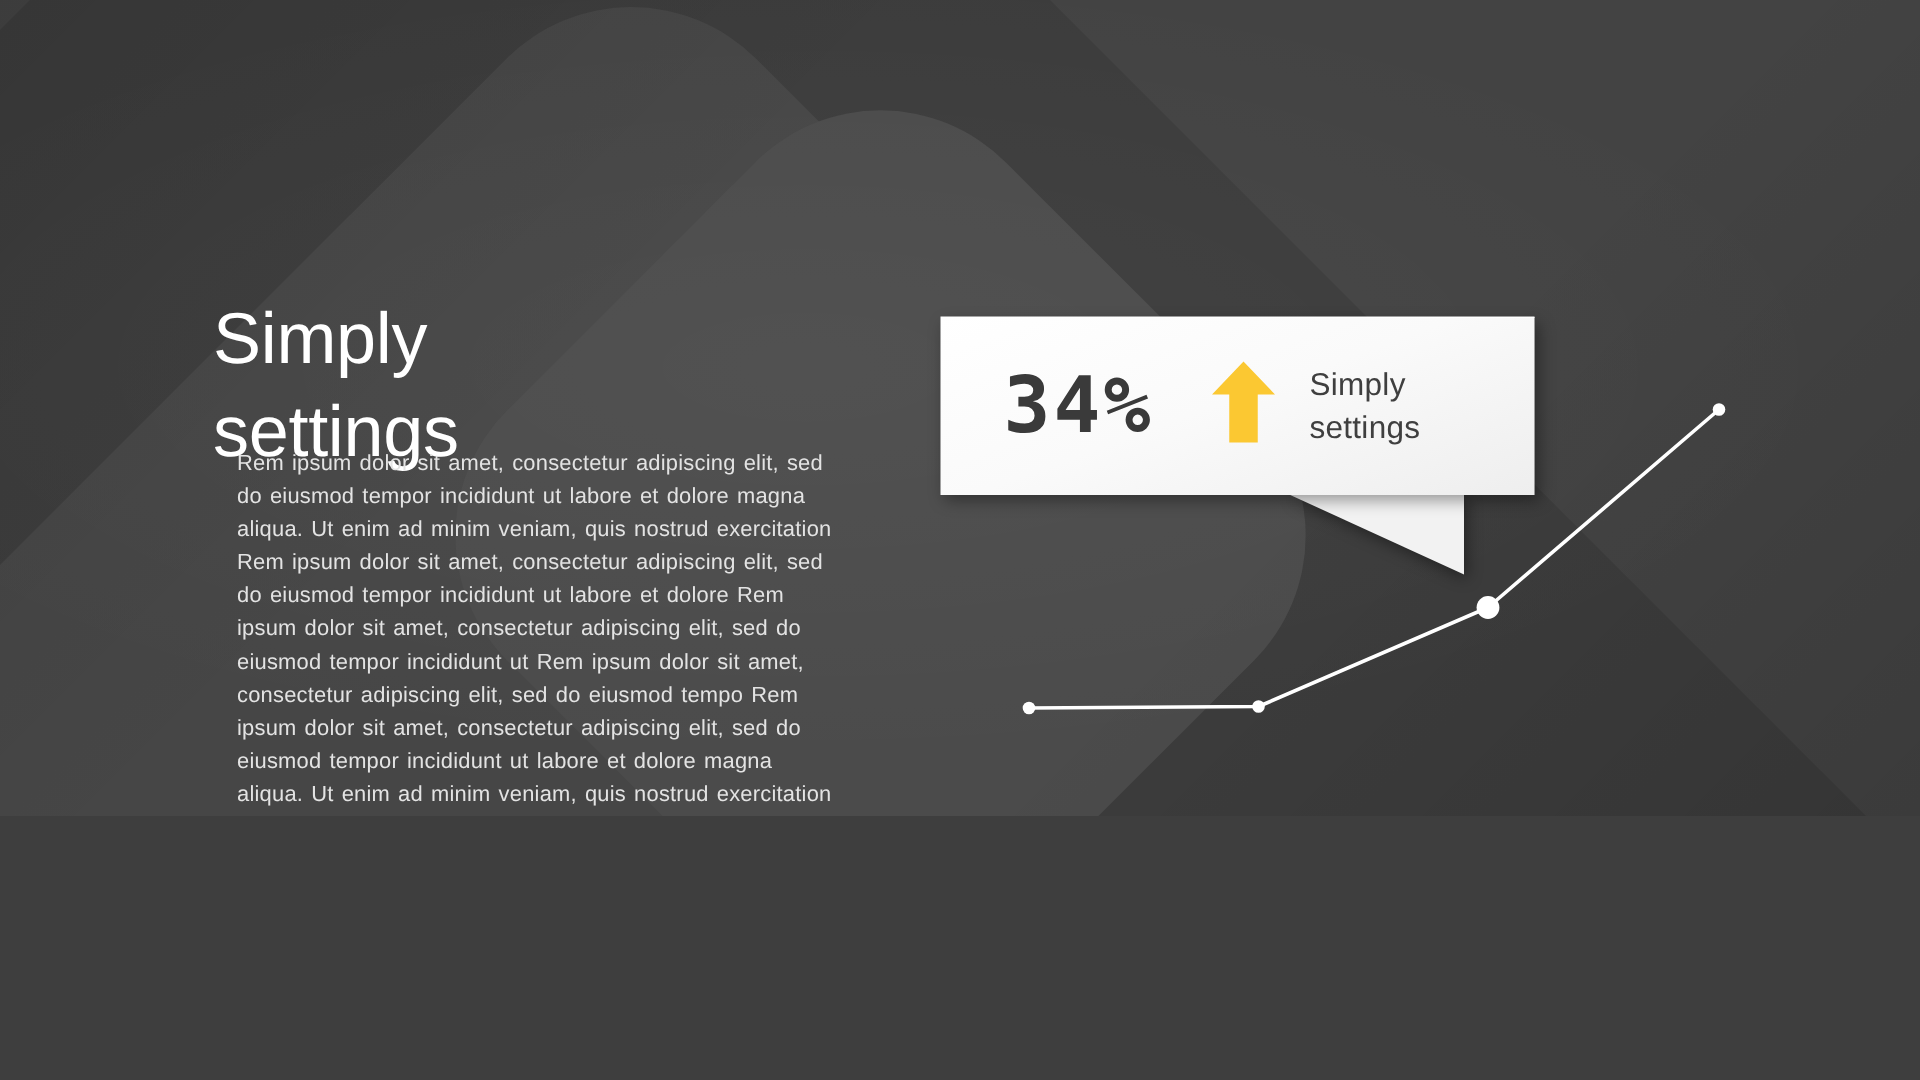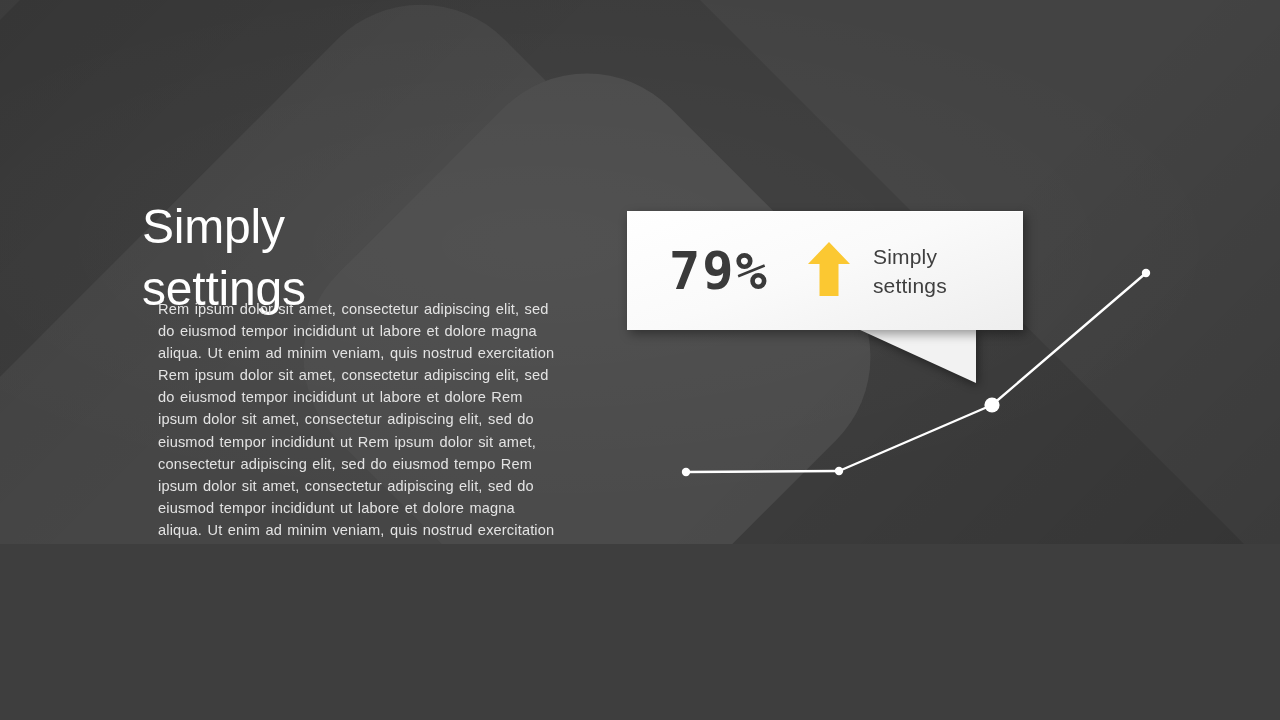--- a/index.html
+++ b/index.html
@@ -179,21 +179,21 @@
     <polyline points="686,472 839,471 992,405 1146,273" fill="none" stroke="#ffffff" stroke-width="2.4" stroke-linecap="round" stroke-linejoin="round"></polyline>
     <circle cx="686" cy="472" r="4.2" fill="#ffffff"></circle>
     <circle cx="839" cy="471" r="4.2" fill="#ffffff"></circle>
     <circle cx="992" cy="405" r="7.6" fill="#ffffff"></circle>
     <circle cx="1146" cy="273" r="4.2" fill="#ffffff"></circle>
   </svg>
 
   <div class="callout-tail"></div>
 
   <div class="callout">
-    <span class="callout-pct">79%</span>
+    <span class="callout-pct">34%</span>
 
     <span class="callout-arrow">
       <svg width="44" height="56" viewBox="0 0 44 56" xmlns="http://www.w3.org/2000/svg">
         <path d="M22 1 L43 23 L31.5 23 L31.5 55 L12.5 55 L12.5 23 L1 23 Z" fill="#fbc832"></path>
       </svg>
     </span>
 
     <span class="callout-label">Simply
 settings</span>
   </div>

